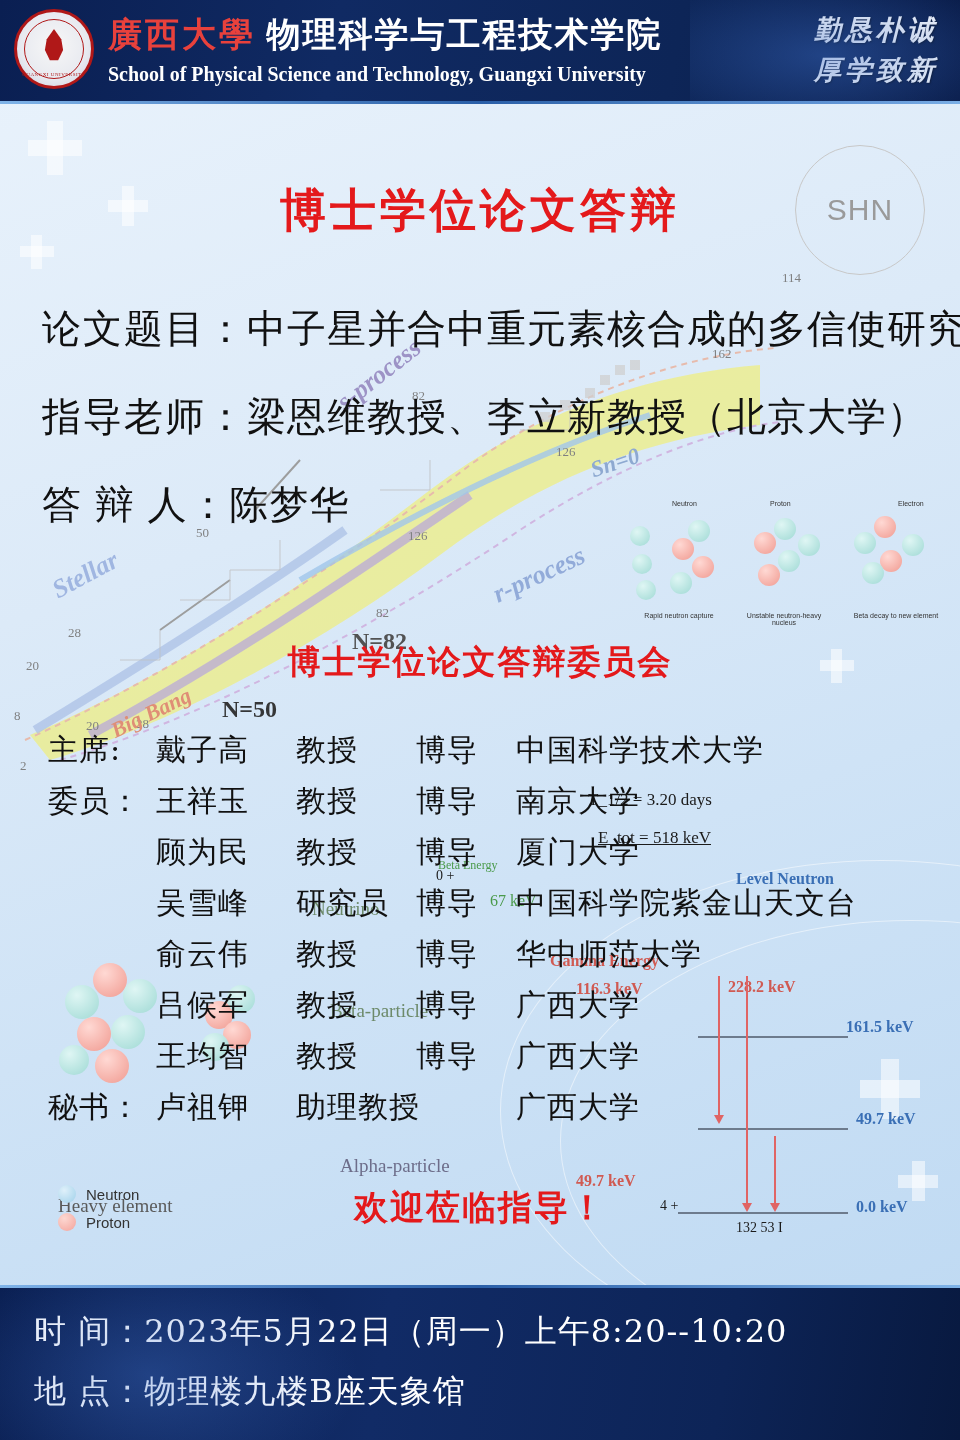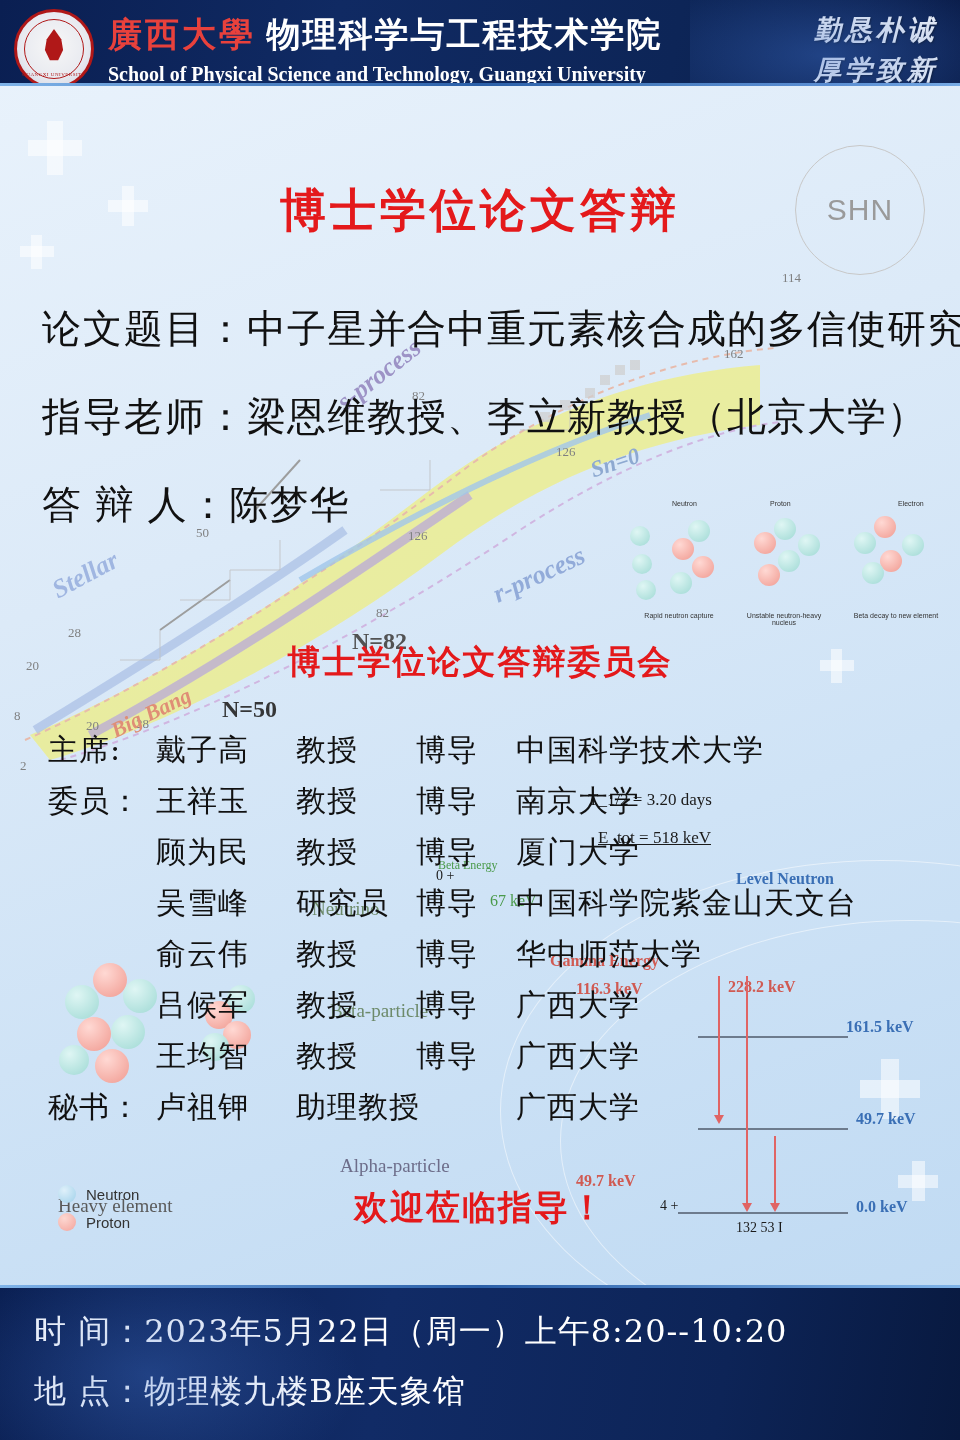--- a/index.html
+++ b/index.html
@@ -18,21 +18,21 @@
     width: 960px;
     height: 1440px;
     overflow: hidden;
     background: linear-gradient(160deg, #eaf3fc 0%, #dceaf8 35%, #cfe3f6 60%, #bcd8f2 100%);
   }
 
   
   .header {
     position: relative;
     width: 960px;
-    height: 86px;
+    height: 104px;
     background: linear-gradient(100deg, #0a1f52 0%, #102a63 35%, #0d2557 70%, #091b47 100%);
     overflow: hidden;
   }
   .header::after {
     content: "";
     position: absolute;
     left: 690px; top: -30px;
     width: 340px; height: 170px;
     background: radial-gradient(ellipse at 40% 50%, rgba(60,110,200,0.45) 0%, rgba(10,31,82,0) 70%);
   }
@@ -420,21 +420,21 @@
     </svg>
     <div class="nuc-label" style="left:20px;top:598px;">2</div>
     <div class="nuc-label" style="left:14px;top:548px;">8</div>
     <div class="nuc-label" style="left:26px;top:498px;">20</div>
     <div class="nuc-label" style="left:68px;top:465px;">28</div>
     <div class="nuc-label" style="left:196px;top:365px;">50</div>
     <div class="nuc-label" style="left:376px;top:445px;">82</div>
     <div class="nuc-label" style="left:412px;top:228px;">82</div>
     <div class="nuc-label" style="left:556px;top:284px;">126</div>
     <div class="nuc-label" style="left:408px;top:368px;">126</div>
-    <div class="nuc-label" style="left:712px;top:186px;margin-left:12px;">162</div>
+    <div class="nuc-label" style="left:712px;top:186px;">162</div>
     <div class="nuc-label" style="left:782px;top:110px;">114</div>
     <div class="nuc-label" style="left:86px;top:558px;">20</div>
     <div class="nuc-label" style="left:136px;top:556px;">28</div>
     <div class="proc-label" style="left:330px;top:200px;transform:rotate(-38deg);">s-process</div>
     <div class="proc-label" style="left:490px;top:400px;transform:rotate(-25deg);color:#8fa8d8;">r-process</div>
     <div class="proc-label" style="left:50px;top:400px;transform:rotate(-28deg);color:#9db4e0;">Stellar</div>
     <div class="proc-label" style="left:108px;top:540px;transform:rotate(-26deg);color:#e08a70;font-size:22px;">Big Bang</div>
     <div class="proc-label" style="left:590px;top:290px;transform:rotate(-18deg);color:#8aa6cf;font-size:23px;">Sn=0</div>
     <div class="nuc-label" style="left:352px;top:468px;font-size:24px;font-weight:bold;color:#4b4b4b;">N=82</div>
     <div class="nuc-label" style="left:222px;top:536px;font-size:24px;font-weight:bold;color:#2d2d2d;">N=50</div>

